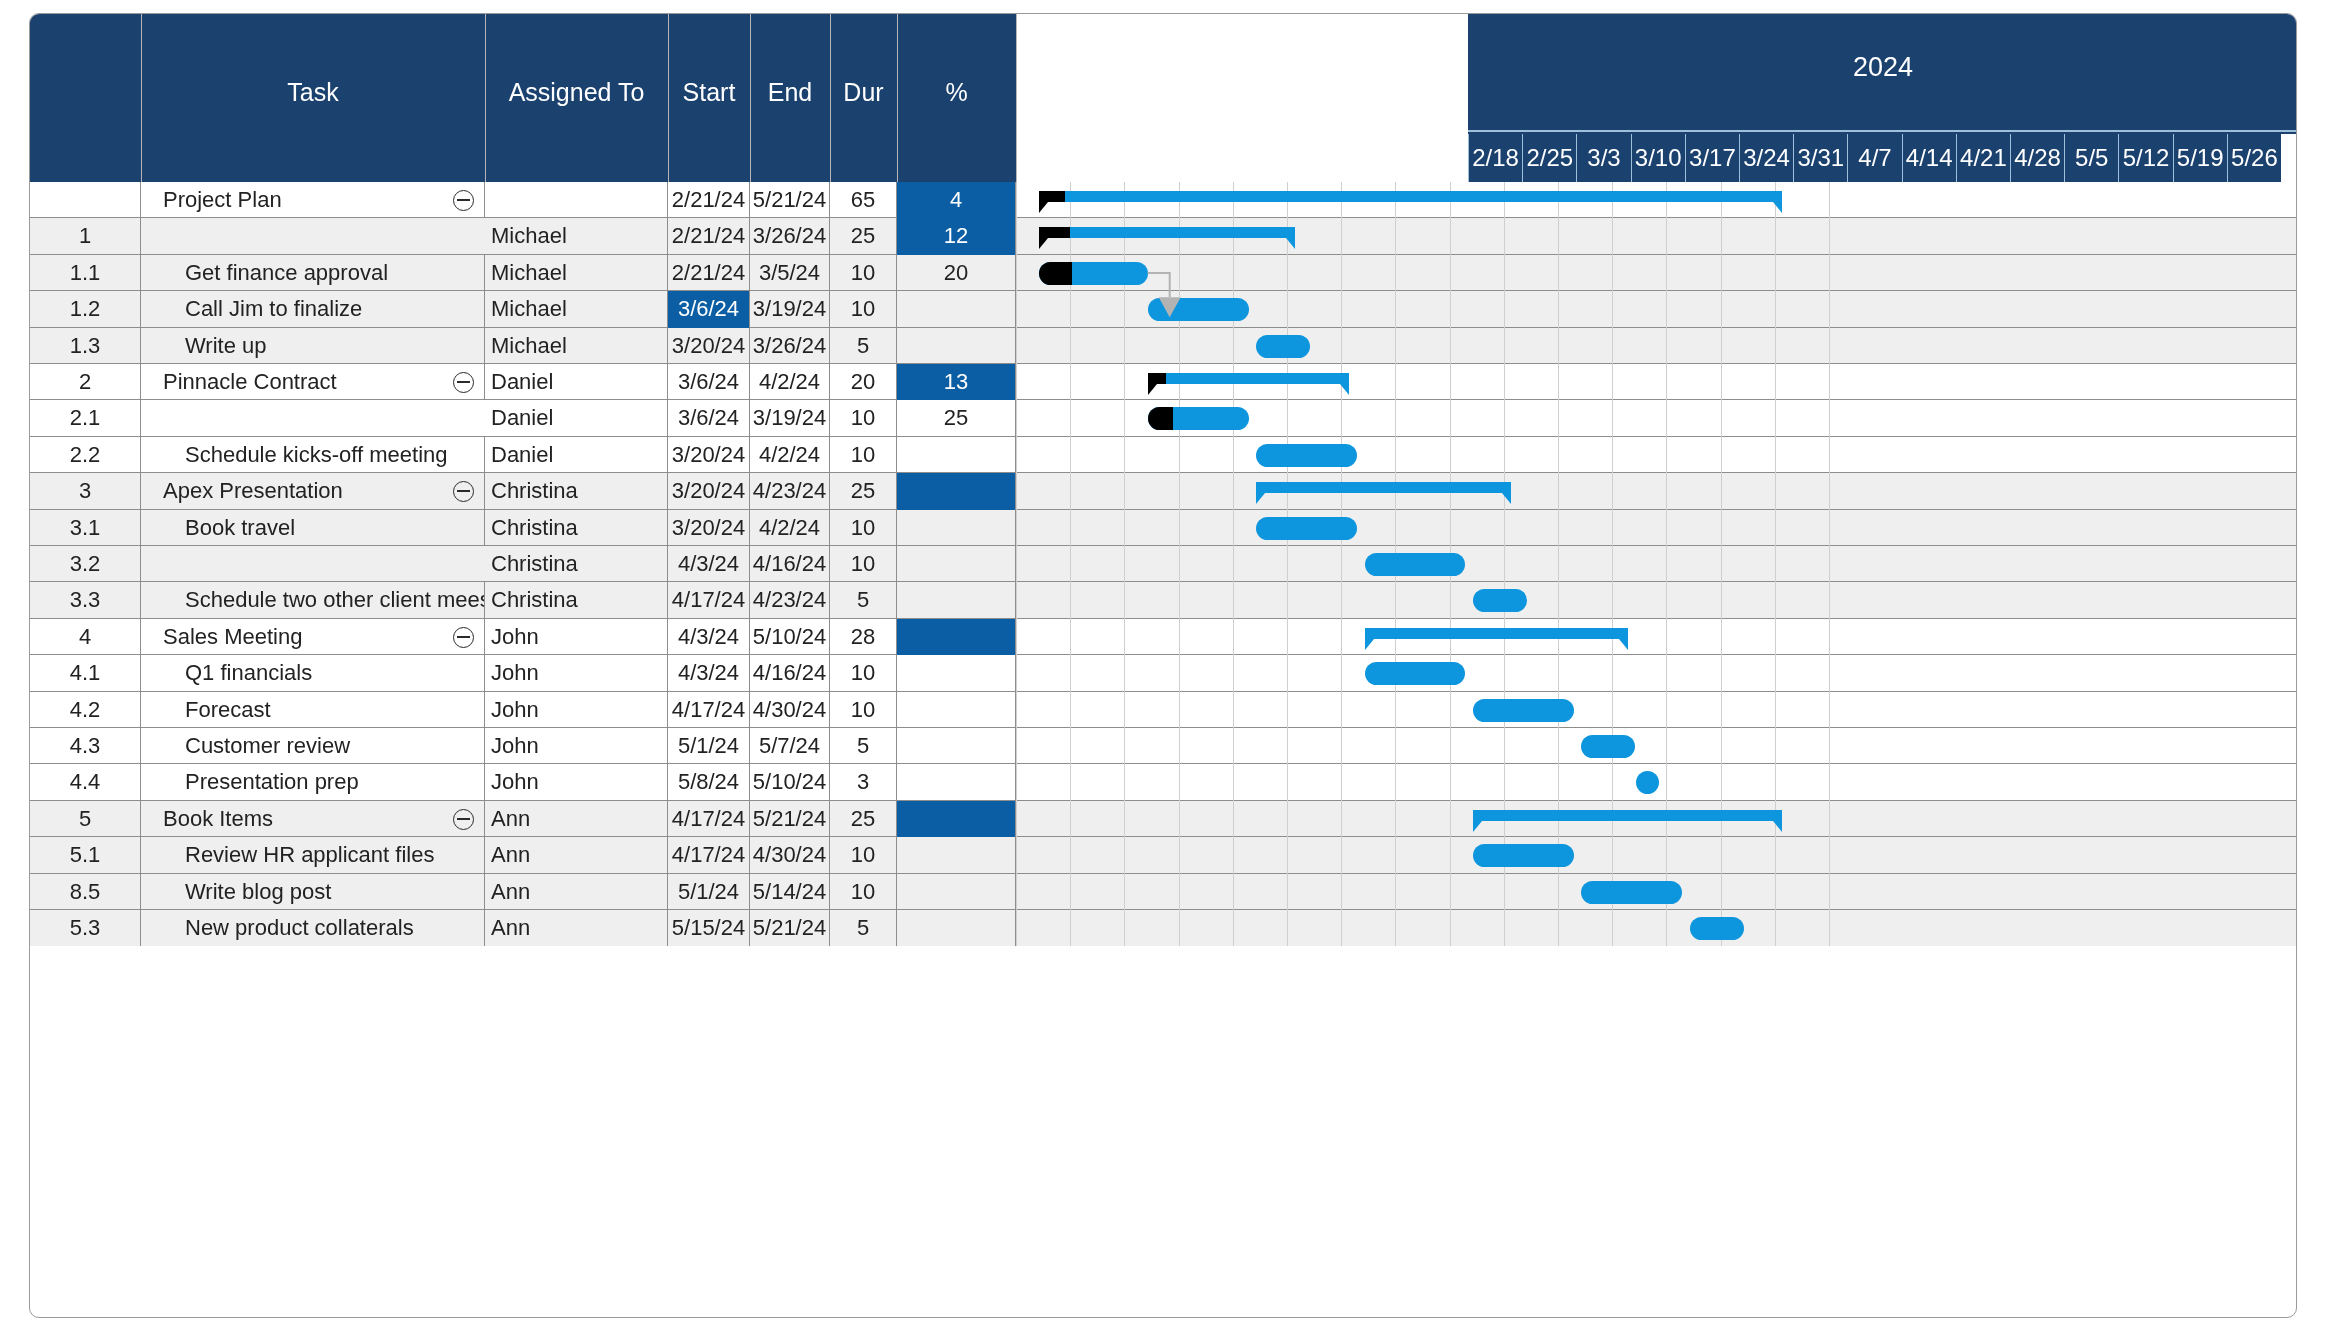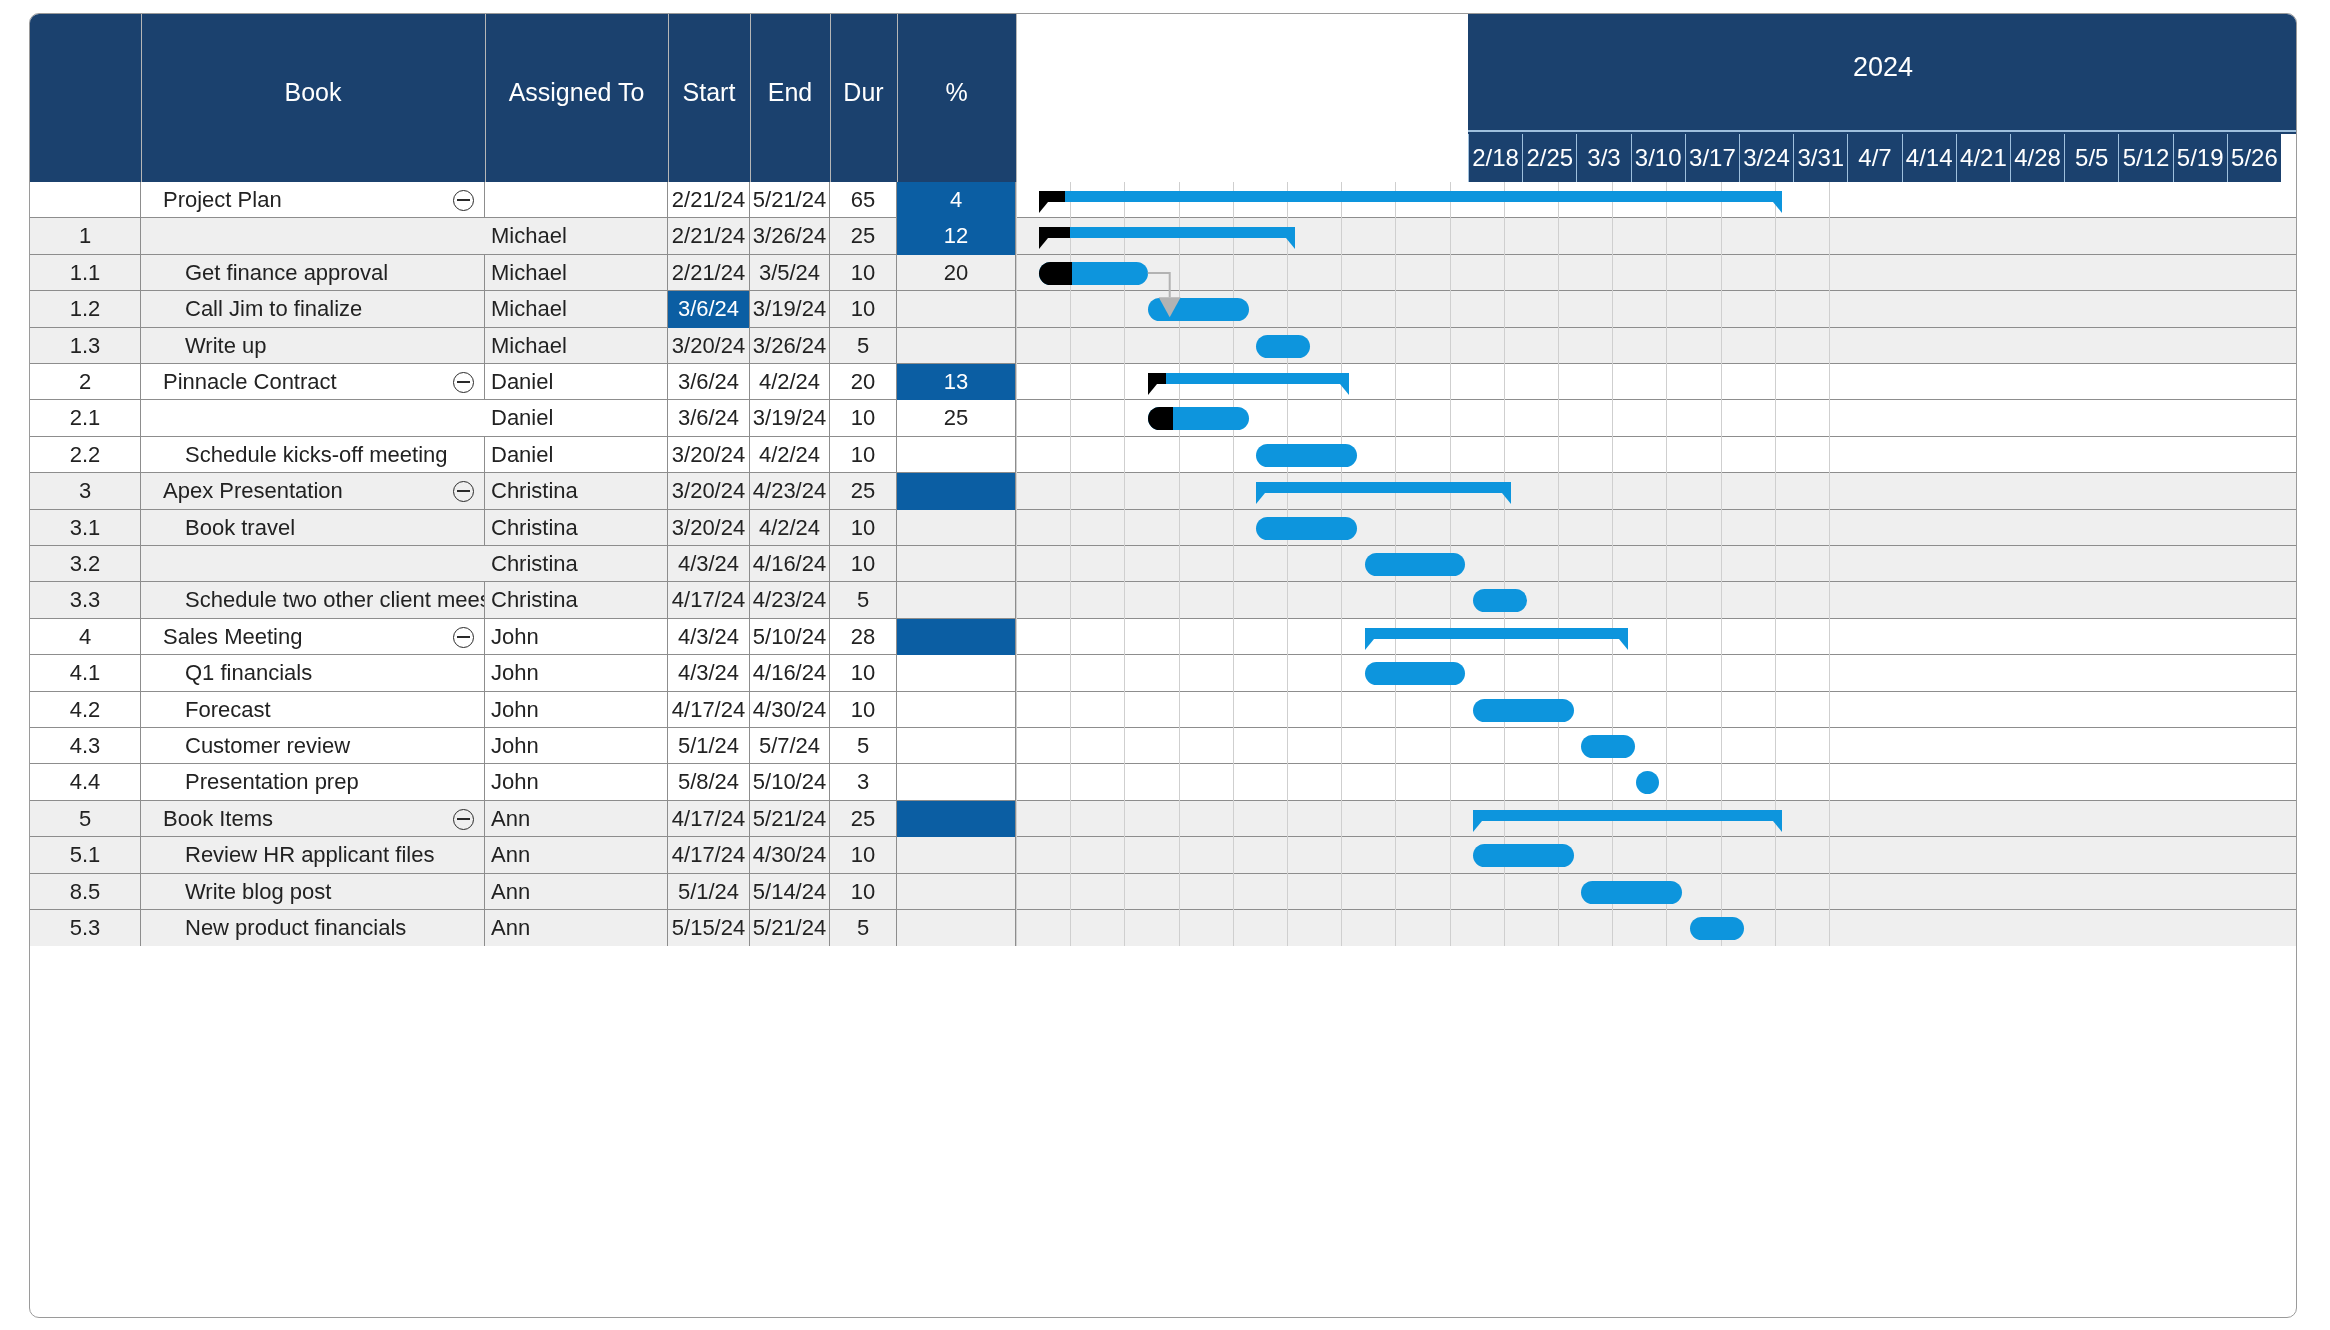--- a/index.html
+++ b/index.html
@@ -84,21 +84,21 @@
 </style>
 </head>
 <body>
 
 <div id="page">
   <div id="frame">
 
     <div id="header-area">
       <div class="hdr" style="left:0;width:111px;"></div>
       <div class="hdr" style="left:111px;width:344px;">
-        <div class="hdr-label">Book</div>
+        <div class="hdr-label">Task</div>
       </div>
       <div class="hdr" style="left:455px;width:183px;">
         <div class="hdr-label">Assigned To</div>
       </div>
       <div class="hdr" style="left:638px;width:82px;">
         <div class="hdr-label">Start</div>
       </div>
       <div class="hdr" style="left:720px;width:80px;">
         <div class="hdr-label">End</div>
       </div>
@@ -755,21 +755,21 @@
             <div class="gl" style="left: 650.4px;"></div>
             <div class="gl" style="left: 704.6px;"></div>
             <div class="gl" style="left: 758.8px;"></div>
             <div class="gl" style="left: 813px;"></div>
             <div class="bar task" style="left: 565.306px; width: 100.812px;"></div>
           </div>
         </div>
         <div class="row alt" style="top: 728px;">
           <div class="cell bord c-id">5.3</div>
           <div class="cell bord c-task">
-            <span class="tname lvl1">New product financials</span>
+            <span class="tname lvl1">New product collaterals</span>
           </div>
           <div class="cell bord c-assign">Ann</div>
           <div class="cell bord c-start">5/15/24</div>
           <div class="cell bord c-end">5/21/24</div>
           <div class="cell bord c-dur">5</div>
           <div class="cell bord c-pct"></div>
           <div class="gantt">
             <div class="gl" style="left: 0px;"></div>
             <div class="gl" style="left: 54.2px;"></div>
             <div class="gl" style="left: 108.4px;"></div>

